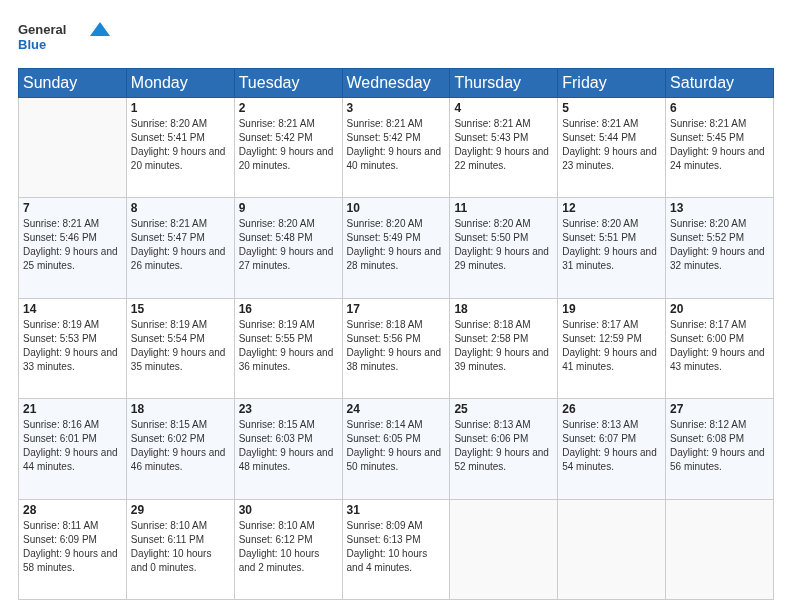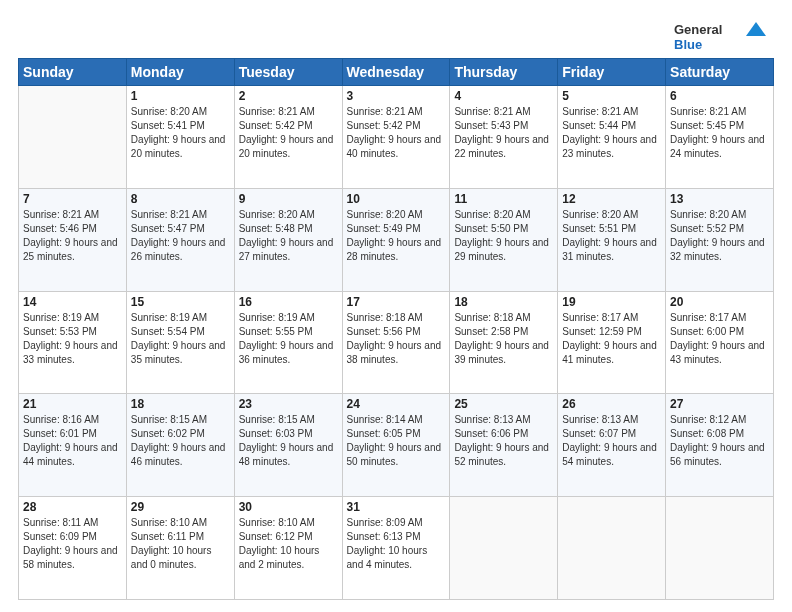--- a/index.html
+++ b/index.html
@@ -12,23 +12,23 @@
     }
     .page {
       width: 792px;
       height: 612px;
       padding: 18px 18px 12px 18px;
       display: flex;
       flex-direction: column;
     }
     .header {
       display: flex;
-      justify-content: flex-end;
+      justify-content: flex-start;
       align-items: flex-start;
-      margin-bottom: 0;
+      margin-bottom: 10px;
     }
     .logo {
       display: flex;
       align-items: center;
       gap: 4px;
     }
     .title-block {
       text-align: right;
     }
     .month-title {
@@ -45,22 +45,22 @@
     .calendar {
       flex: 1;
       border: 1px solid #ccc;
       border-collapse: collapse;
       width: 100%;
       table-layout: fixed;
     }
     .calendar th {
       background: #2a6db5;
       color: #fff;
-      font-size: 14px;
-      font-weight: bold;
+      font-size: 16px;
+      font-weight: normal;
       padding: 5px 4px;
       text-align: left;
       border: 1px solid #1a5a9a;
     }
     .calendar td {
       border: 1px solid #ccc;
       vertical-align: top;
       padding: 3px 4px;
       font-size: 10px;
       color: #333;

